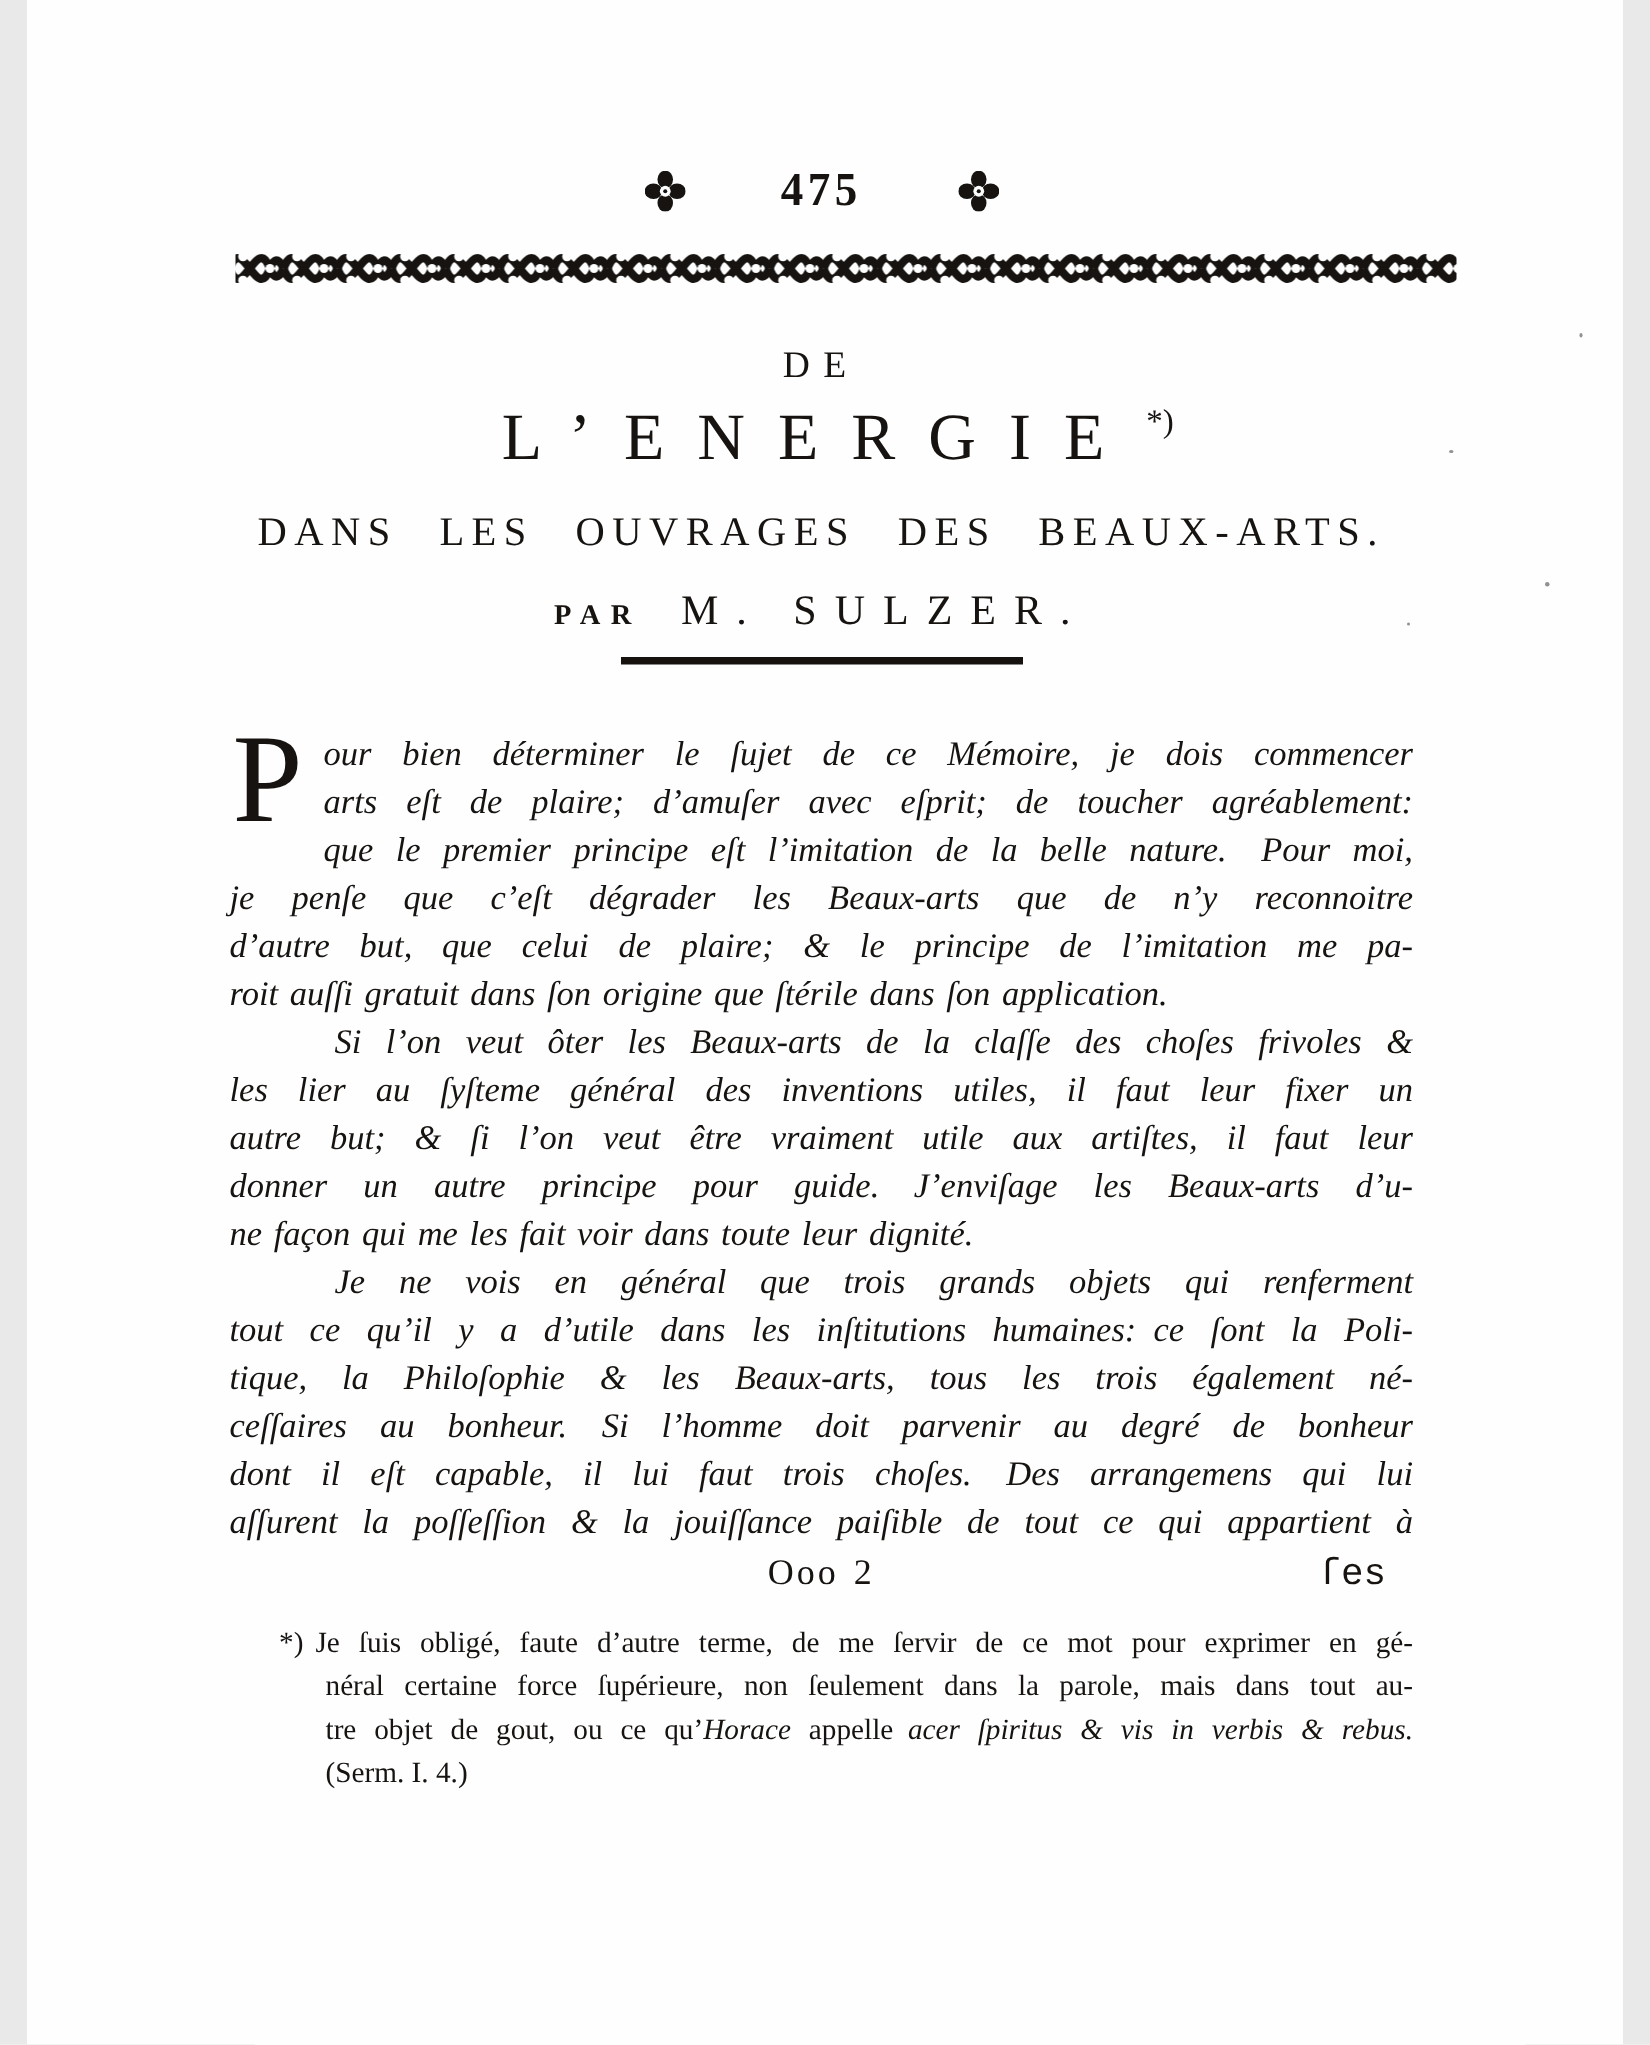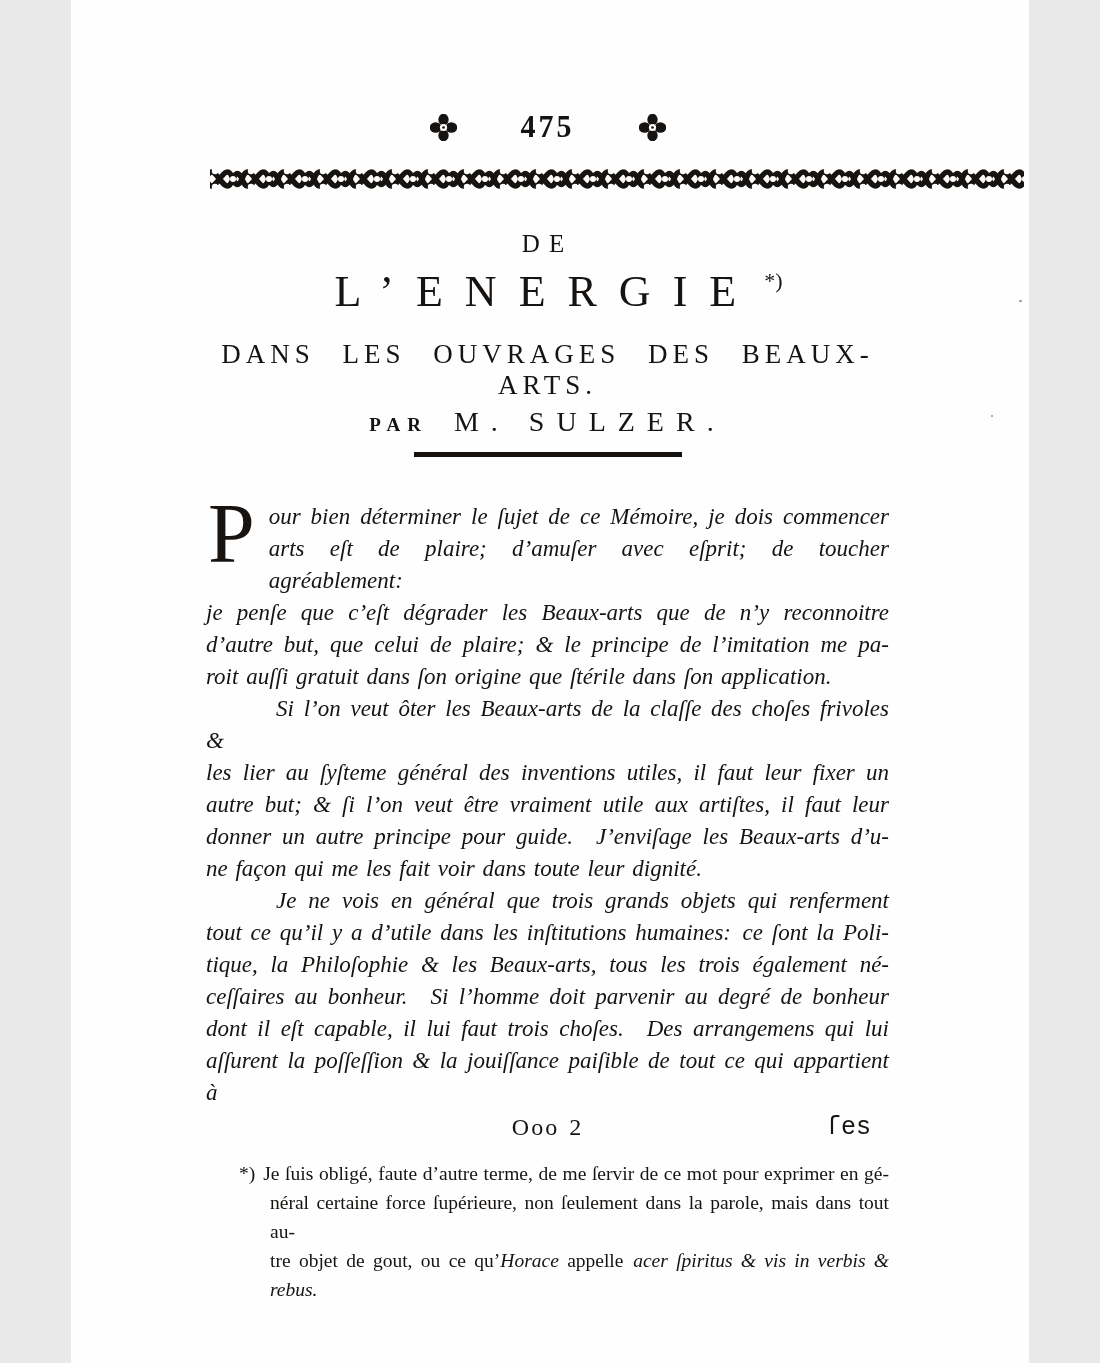--- a/index.html
+++ b/index.html
@@ -1,18 +1,18 @@
 <!DOCTYPE html>
 <html><head>
 <meta charset="utf-8">
 <style>
   html,body{margin:0;padding:0;background:#e9e9e9;}
   .page{
     position:relative;
-    width:958px;height:1363px;
+    width:1064px;height:1363px;
     margin:0 auto;
     background:#fefefe;
     color:#161310;
     box-sizing:border-box;
     padding:108px 140px 0 135px;
     font-family:"Liberation Serif","DejaVu Serif",serif;
     overflow:hidden;
   }
   
   .pagehead{
@@ -37,21 +37,21 @@
     text-indent:22px; 
   }
   .maintitle sup{
     font-size:22px;letter-spacing:0;margin-left:6px;vertical-align:18px;
   }
   .subtitle{
     margin:22px 0 0 0;text-align:center;
     font-size:27px;font-weight:normal;letter-spacing:5px;word-spacing:16px;
   }
   .byline{
-    margin-top:5px;text-align:center;letter-spacing:0;
+    margin-top:22px;text-align:center;letter-spacing:0;
   }
   .byline .par{
     font-size:19px;letter-spacing:7px;margin-right:26px;font-weight:bold;
   }
   .byline .author{
     font-size:28px;letter-spacing:12px;font-weight:normal;
   }
   .titlerule{
     width:268px;height:5px;background:#151210;border:0;
     margin:14px auto 0 auto;
@@ -151,20 +151,21 @@
     <span class="par">PAR</span><span class="author">M. SULZER.</span>
   </div>
   <hr class="titlerule">
 
   <section class="bodytext">
 
     <div class="para">
       <span class="dropcap">P</span>
       <div class="line">our bien déterminer le ſujet de ce Mémoire, je dois commencer</div>
       <div class="line">arts eſt de plaire; d’amuſer avec eſprit; de toucher agréablement:</div>
+      <div class="line">que le premier principe eſt l’imitation de la belle nature. Pour moi,</div>
       <div class="line">je penſe que c’eſt dégrader les Beaux-arts que de n’y reconnoitre</div>
       <div class="line">d’autre but, que celui de plaire; &amp; le principe de l’imitation me pa-</div>
       <div class="line endpar">roit auſſi gratuit dans ſon origine que ſtérile dans ſon application.</div>
     </div>
 
     <div class="para">
       <div class="line indent">Si l’on veut ôter les Beaux-arts de la claſſe des choſes frivoles &amp;</div>
       <div class="line">les lier au ſyſteme général des inventions utiles, il faut leur fixer un</div>
       <div class="line">autre but; &amp; ſi l’on veut être vraiment utile aux artiſtes, il faut leur</div>
       <div class="line">donner un autre principe pour guide. J’enviſage les Beaux-arts d’u-</div>
@@ -183,19 +184,20 @@
     <div class="sigline">
       <span class="signature">Ooo 2</span>
       <span class="catchword">ſes</span>
     </div>
   </section>
 
   <footer class="footnote">
     <div class="fnline first"><span class="fnmark">*)</span><span>Je ſuis obligé, faute d’autre terme, de me ſervir de ce mot pour exprimer en gé-</span></div>
     <div class="fnline">néral certaine force ſupérieure, non ſeulement dans la parole, mais dans tout au-</div>
     <div class="fnline"><span>tre objet de gout, ou ce qu’</span><span class="it">Horace</span><span> appelle </span><span class="it">acer ſpiritus &amp; vis in verbis &amp; rebus.</span></div>
+    <div class="fnline last">(Serm. I. 4.)</div>
   </footer>
 
   <span class="speck" style="left:1012px;top:388px;width:3px;height:3px;"></span>
   <span class="speck" style="left:948px;top:300px;width:3px;height:2px;"></span>
   <span class="speck" style="left:1035px;top:222px;width:2px;height:3px;"></span>
   <span class="speck" style="left:920px;top:415px;width:2px;height:2px;"></span>
 </div>
 
 </body></html>

